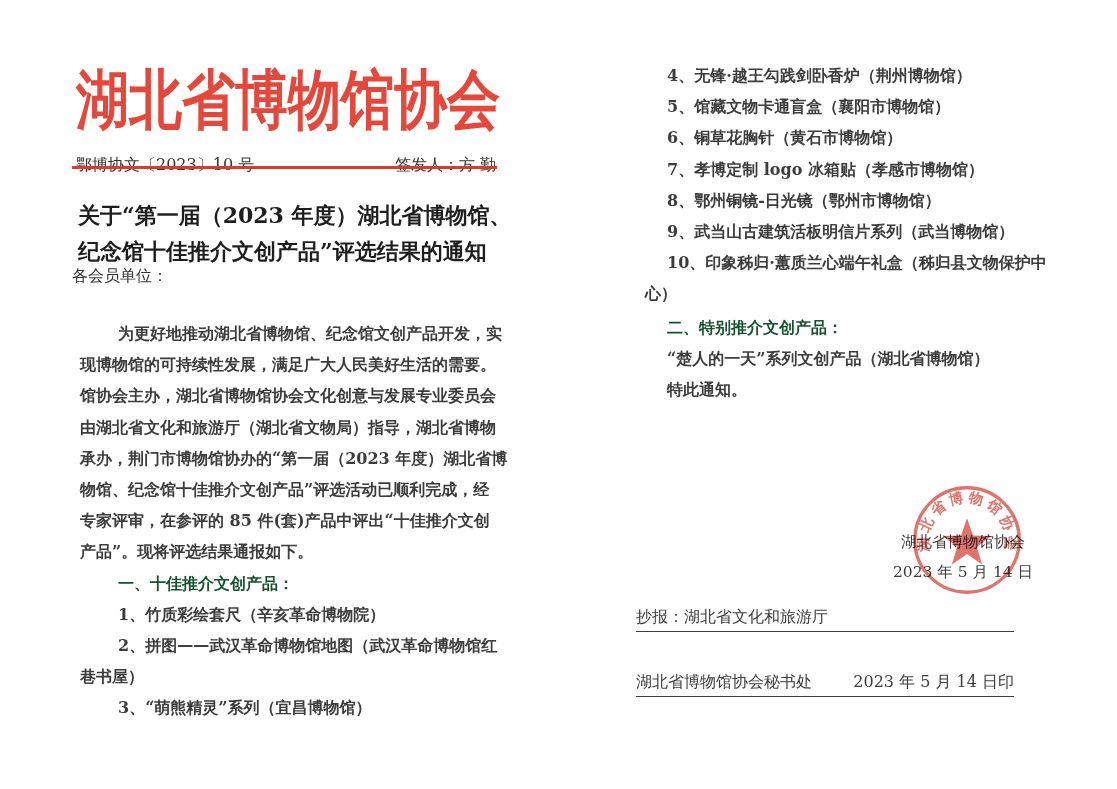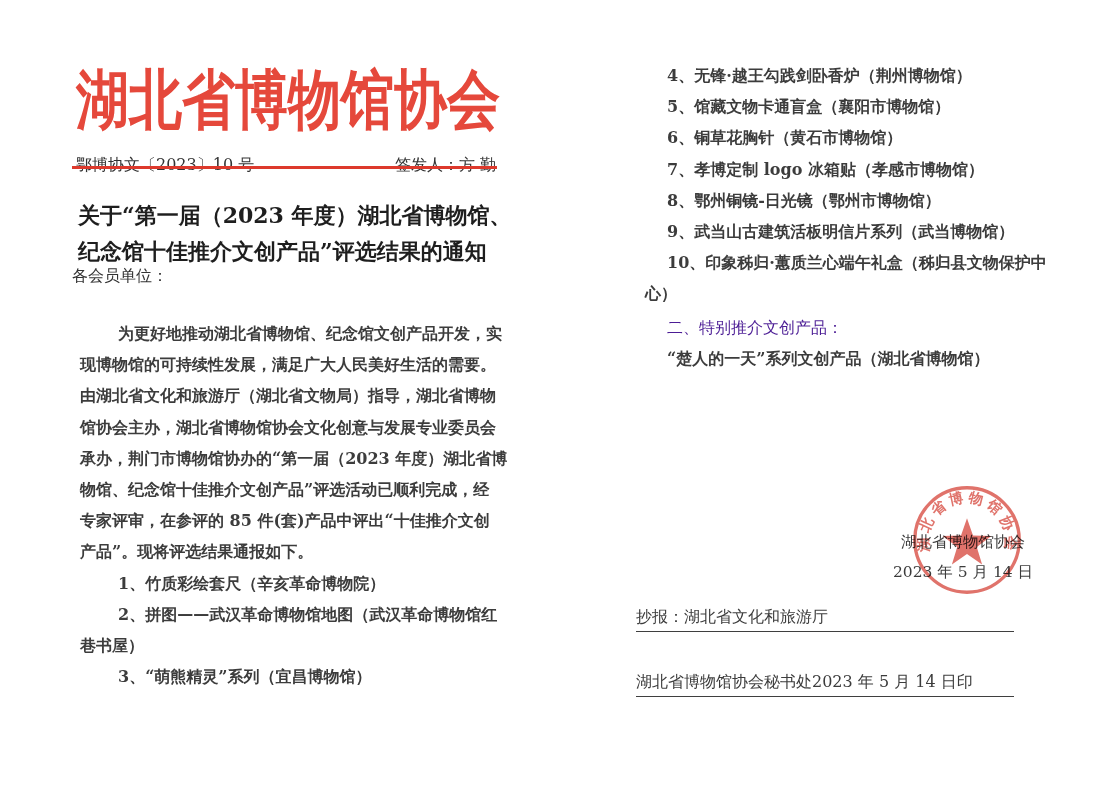--- a/index.html
+++ b/index.html
@@ -38,40 +38,40 @@
   }
   .col{
     position:absolute;
     font-size:16px;line-height:31.2px;color:#3c3c3c;
   }
   .col-left{left:80px;top:318px;width:436px;}
   .col-right{left:645px;top:60px;width:400px;}
   .ln{white-space:nowrap;font-weight:bold;}
   .indent{padding-left:38px;}
   .rindent{padding-left:22px;}
-  .bold{font-weight:400;color:#4c1d95;}
+  .bold{font-weight:700;color:#14532d;}
   .gap-top{margin-top:2px;}
   
   .signature{
     position:absolute;left:892px;top:527px;width:142px;
     text-align:center;font-size:15.5px;line-height:30px;color:#3c3c3c;
   }
   .seal{
     position:absolute;left:908px;top:483px;width:118px;height:114px;
     opacity:0.82;mix-blend-mode:multiply;pointer-events:none;
   }
   
   .footer-row{
     position:absolute;left:636px;width:378px;height:31px;
     border-bottom:1.5px solid #3f3f3f;
     display:flex;align-items:flex-end;padding-bottom:3px;
     font-size:16px;color:#3c3c3c;white-space:nowrap;
     box-sizing:content-box;
   }
-  .footer-row.split{}
+  .footer-row.split{justify-content:space-between;}
   .fr1{top:597px;}
   .fr2{top:630px;}
   .fr3{top:662px;}
 </style>
 </head>
 <body>
 
 <div class="page">
 
   <div class="masthead">湖北省博物馆协会</div>
@@ -86,43 +86,45 @@
   <div class="doc-title">
     <div>关于“第一届（2023 年度）湖北省博物馆、</div>
     <div>纪念馆十佳推介文创产品”评选结果的通知</div>
   </div>
 
   <div class="salutation">各会员单位：</div>
 
   <div class="col col-left">
     <div class="ln indent">为更好地推动湖北省博物馆、纪念馆文创产品开发，实</div>
     <div class="ln">现博物馆的可持续性发展，满足广大人民美好生活的需要。</div>
+    <div class="ln">馆协会主办，湖北省博物馆协会文化创意与发展专业委员会</div>
     <div class="ln">由湖北省文化和旅游厅（湖北省文物局）指导，湖北省博物</div>
-    <div class="ln">馆协会主办，湖北省博物馆协会文化创意与发展专业委员会</div>
     <div class="ln">承办，荆门市博物馆协办的“第一届（2023 年度）湖北省博</div>
     <div class="ln">物馆、纪念馆十佳推介文创产品”评选活动已顺利完成，经</div>
     <div class="ln">专家评审，在参评的 85 件(套)产品中评出“十佳推介文创</div>
     <div class="ln">产品”。现将评选结果通报如下。</div>
+    <div class="ln indent bold">一、十佳推介文创产品：</div>
     <div class="ln indent">1、竹质彩绘套尺（辛亥革命博物院）</div>
     <div class="ln indent">2、拼图——武汉革命博物馆地图（武汉革命博物馆红</div>
     <div class="ln">巷书屋）</div>
     <div class="ln indent">3、“萌熊精灵”系列（宜昌博物馆）</div>
   </div>
 
   <div class="col col-right">
     <div class="ln rindent">4、无锋·越王勾践剑卧香炉（荆州博物馆）</div>
     <div class="ln rindent">5、馆藏文物卡通盲盒（襄阳市博物馆）</div>
     <div class="ln rindent">6、铜草花胸针（黄石市博物馆）</div>
     <div class="ln rindent">7、孝博定制 logo 冰箱贴（孝感市博物馆）</div>
     <div class="ln rindent">8、鄂州铜镜-日光镜（鄂州市博物馆）</div>
     <div class="ln rindent">9、武当山古建筑活板明信片系列（武当博物馆）</div>
     <div class="ln rindent">10、印象秭归·蕙质兰心端午礼盒（秭归县文物保护中</div>
     <div class="ln">心）</div>
     <div class="ln rindent bold gap-top">二、特别推介文创产品：</div>
     <div class="ln rindent">“楚人的一天”系列文创产品（湖北省博物馆）</div>
+    <div class="ln rindent">特此通知。</div>
   </div>
 
   <div class="signature">
     <div>湖北省博物馆协会</div>
     <div>2023 年 5 月 14 日</div>
   </div>
 
   <svg class="seal" viewBox="0 0 120 120" aria-hidden="true">
     <circle cx="60" cy="60" r="55" fill="none" stroke="#d9544a" stroke-width="3.5"></circle>
     <polygon fill="#d9544a" points="60,37 66.3,55.3 85.7,55.7 70.3,67.3 75.9,85.8 60,74.8 44.1,85.8 49.7,67.3 34.3,55.7 53.7,55.3"></polygon>

